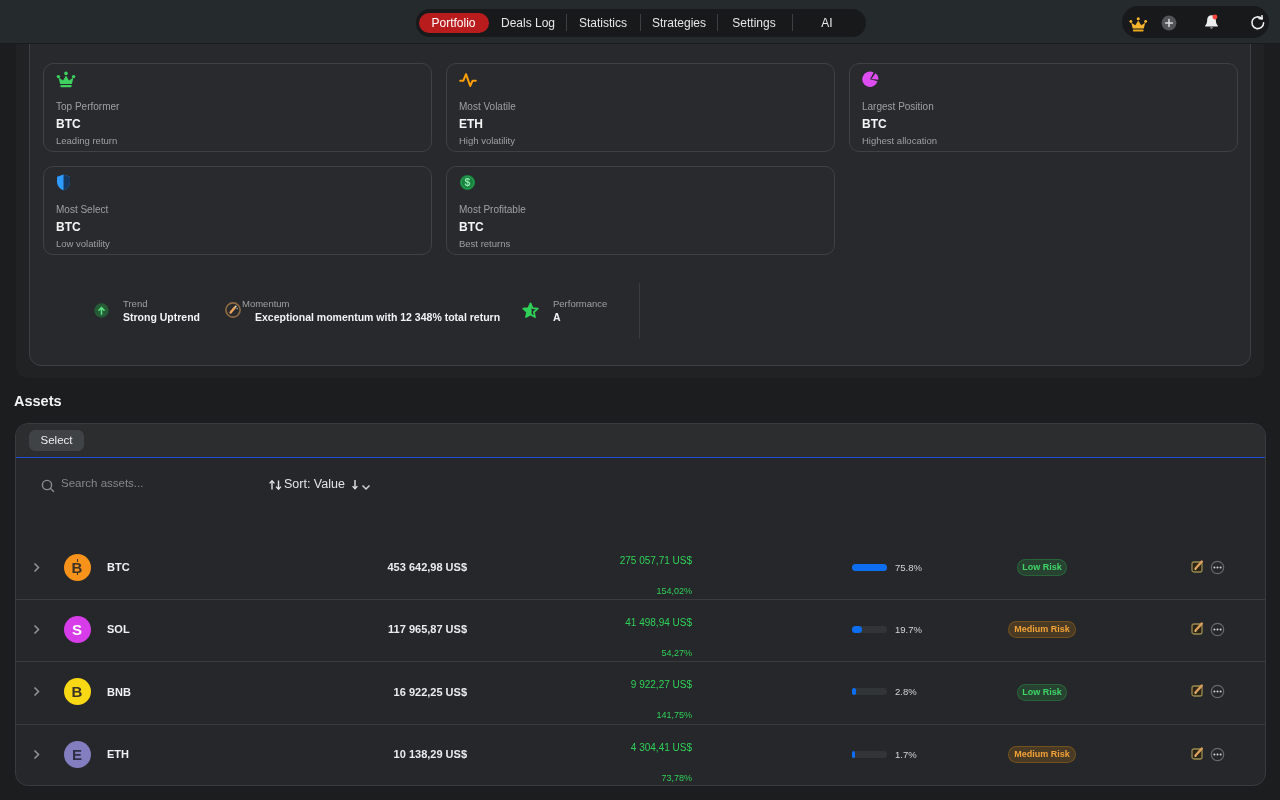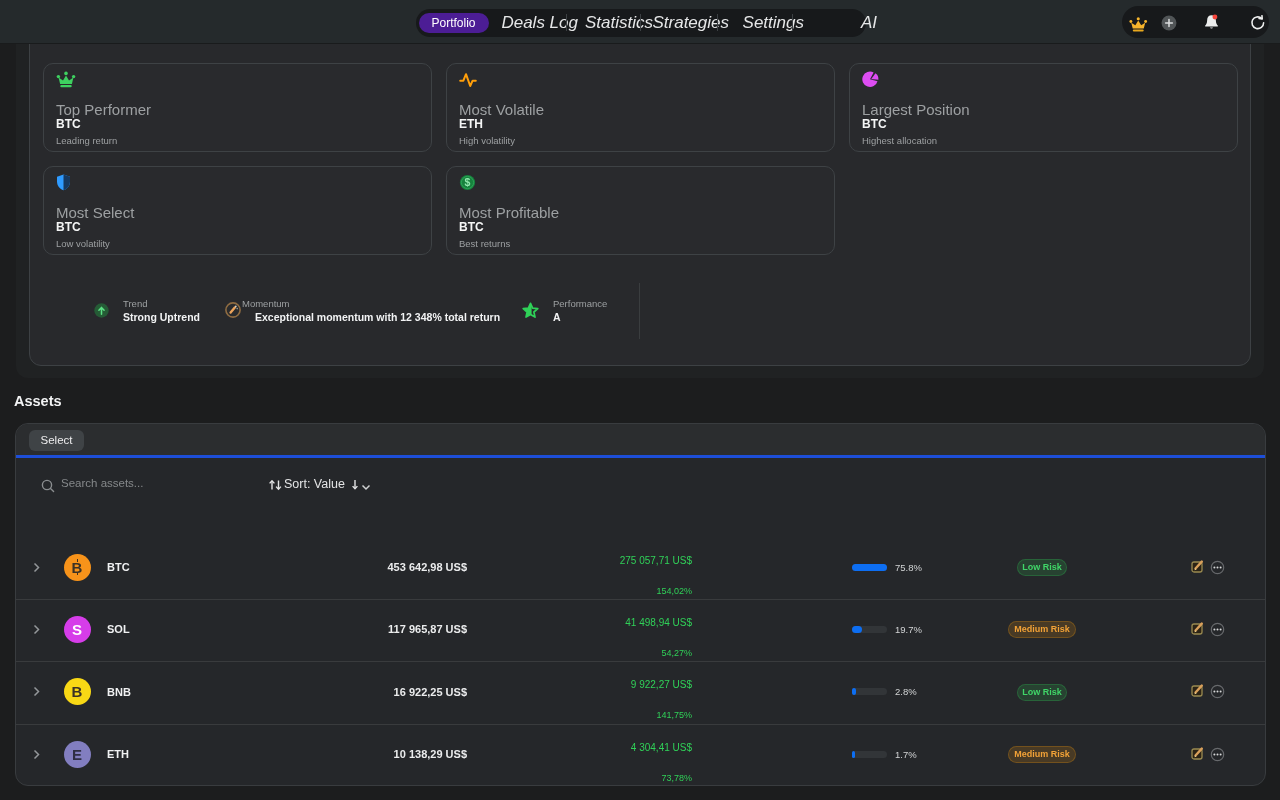--- a/index.html
+++ b/index.html
@@ -3,41 +3,41 @@
 <meta charset="utf-8">
 <style>
   * { margin:0; padding:0; box-sizing:border-box; }
   html,body { width:1280px; height:800px; overflow:hidden; background:#1c1d1e; font-family:"Liberation Sans", sans-serif; }
   .abs { position:absolute; }
   #stage { position:relative; width:1280px; height:800px; background:#1c1d1e; }
 
   
   #topbar { position:absolute; left:0; top:0; width:1280px; height:44px; background:#252a2c; border-bottom:1px solid #191b1c; }
   #navpill { position:absolute; left:416px; top:9px; width:450px; height:28px; background:#17191b; border-radius:14px; }
-  .tab { position:absolute; top:0; height:28px; line-height:28px; font-size:17px; color:#e6e7e8; text-align:right;font-style:italic; }
-  #seltab { position:absolute; left:2.5px; top:4px; width:70px; height:20px; background:#4c1d95; border-radius:10px; color:#ffffff; font-size:12px; line-height:20px; text-align:center; }
+  .tab { position:absolute; top:0; height:28px; line-height:28px; font-size:12px; color:#e6e7e8; text-align:center; }
+  #seltab { position:absolute; left:2.5px; top:4px; width:70px; height:20px; background:#b91c1c; border-radius:10px; color:#ffffff; font-size:12px; line-height:20px; text-align:center; }
   .tsep { position:absolute; top:5px; width:1px; height:17px; background:#3c4043; }
   #rightpill { position:absolute; left:1122px; top:6px; width:147px; height:32px; background:#17191b; border-radius:16px; }
 
   
   #opanel { position:absolute; left:16px; top:30px; width:1248px; height:348px; background:#202223; border-radius:12px; }
   #ibox { position:absolute; left:29px; top:28px; width:1222px; height:338px; background:#28292c; border:1px solid #3d4144; border-radius:12px; }
   .card { position:absolute; width:388.5px; height:89px; background:#292a2d; border:1px solid #3e4245; border-radius:10px; }
-  .clabel { position:absolute; left:12px; top:37px; font-size:15px; color:#9da0a2; }
+  .clabel { position:absolute; left:12px; top:37px; font-size:10px; color:#9da0a2; }
   .cmain  { position:absolute; left:12px; top:52.5px; font-size:12px; font-weight:bold; color:#f4f5f5; }
   .csub   { position:absolute; left:12px; top:70.5px; font-size:9.5px; color:#9da0a2; }
   .cicon  { position:absolute; left:12px; top:7px; }
 
   .ilabel { font-size:9.5px; color:#9da0a2; }
   .imain  { font-size:10.5px; font-weight:bold; color:#f2f3f4; }
 
   
   #assetsTitle { position:absolute; left:14px; top:393px; font-size:14.5px; font-weight:bold; color:#f2f3f4; }
   #apanel { position:absolute; left:15px; top:423px; width:1251px; height:363px; background:#25272a; border:1px solid #393c3f; border-radius:13px; overflow:hidden; }
-  #astrip { position:absolute; left:0; top:0; width:1249px; height:34px; background:#2b2d2f; border-radius:12px 12px 0 0; border-bottom:3px solid #1d4ed8; }
+  #astrip { position:absolute; left:0; top:0; width:1249px; height:34px; background:#2b2d2f; border-radius:12px 12px 0 0; border-bottom:1px solid #1d4ed8; }
   #selectBtn { position:absolute; left:13px; top:6px; width:55px; height:21px; background:#3f4346; border-radius:6px; color:#ededee; font-size:11.5px; line-height:21px; text-align:center; }
   #searchRow { position:absolute; left:4px; top:35px; width:1249px; height:50px; }
   #thead { position:absolute; left:0; top:83.5px; width:1249px; height:29px; background:#222426; border-top:1px solid #1a1b1c; border-bottom:1px solid #1a1b1c; }
   .th { position:absolute; top:0; height:29px; line-height:29px; font-size:9.5px; font-weight:bold; color:#9fa2a4; text-align:center; }
   .row { position:absolute; left:0; width:1249px; height:62px; }
   .rsep { position:absolute; left:0; width:1249px; height:1px; background:#393b3d; }
   .coin { position:absolute; left:47.5px; top:16px; width:27px; height:27px; border-radius:50%; text-align:center; font-weight:bold; }
   .sym  { position:absolute; left:91px; top:23.5px; font-size:11px; font-weight:bold; color:#f0f1f2; }
   .val  { position:absolute; left:251px; top:23.5px; width:200px; text-align:right; font-size:11px; font-weight:bold; color:#ebeced; }
   .pnl1 { position:absolute; left:476px; top:17px; width:200px; text-align:right; font-size:10px; color:#30d158; }

